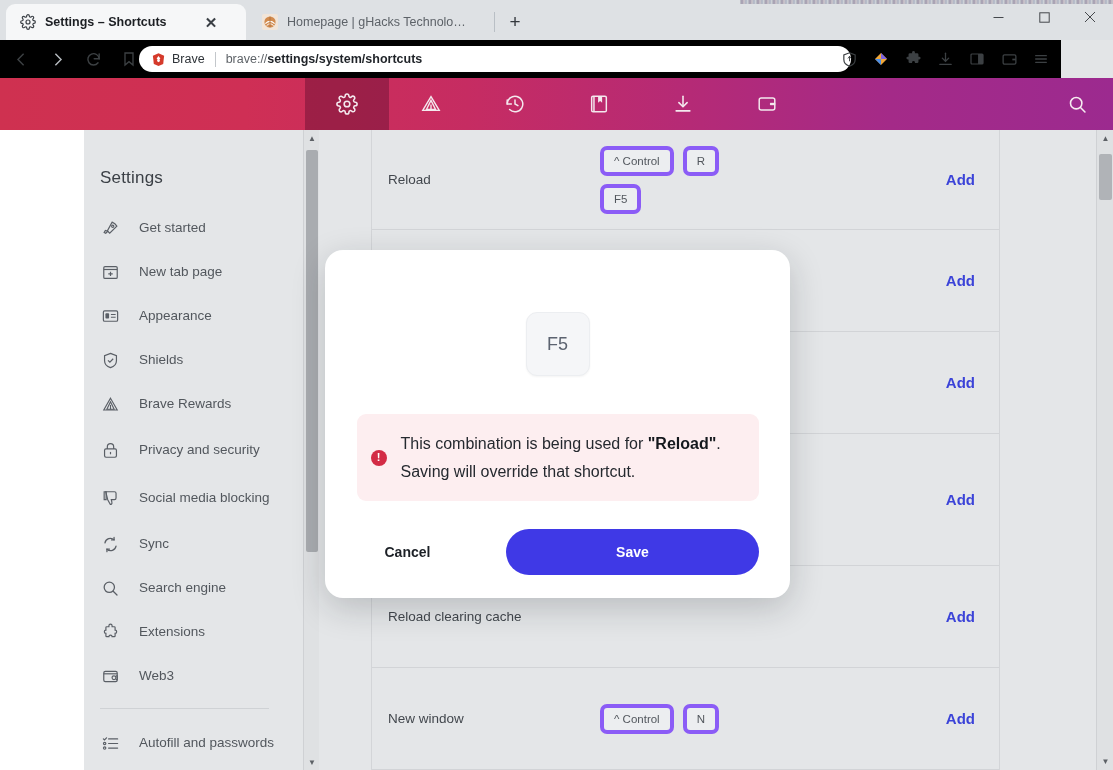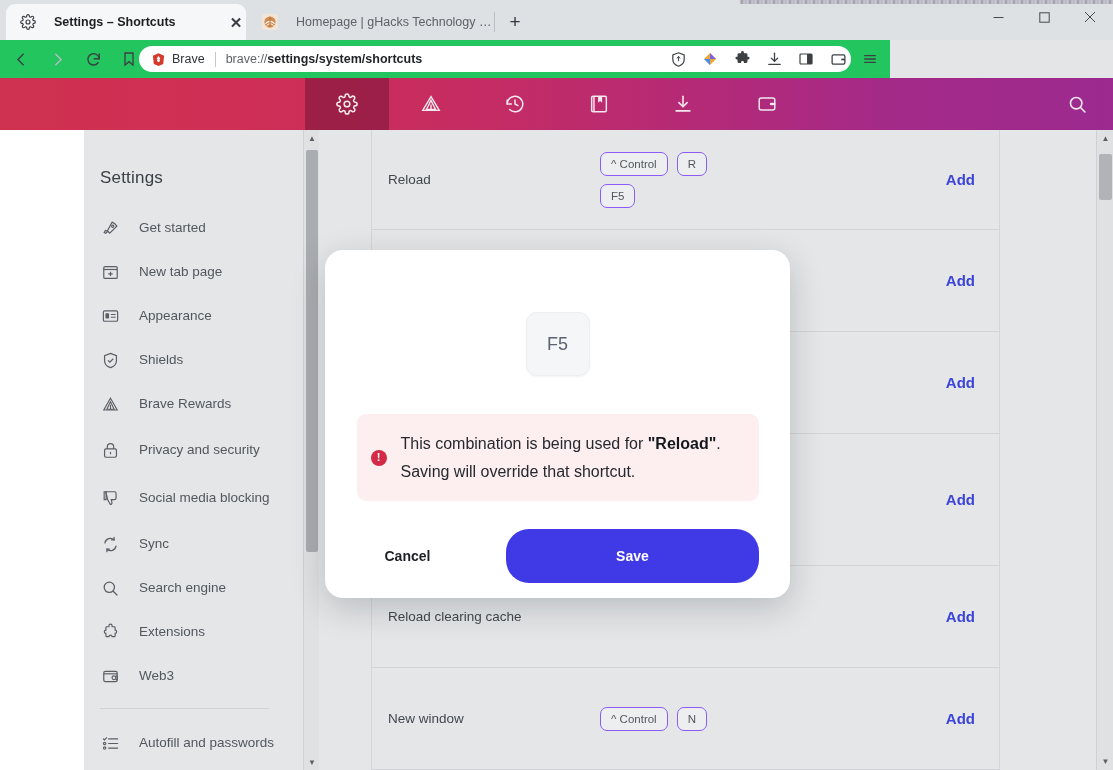--- a/index.html
+++ b/index.html
@@ -21,22 +21,22 @@
   }
 
   
   .tabstrip {
     position: absolute; top: 0; left: 0;
     width: 1113px; height: 40px;
     background: #dee1e4;
   }
   .tab {
     position: absolute; top: 4px; height: 36px;
-    display: flex; align-items: center; gap: 18px;
-    padding: 0 0 0 14px;
+    display: flex; align-items: center; gap: 9px;
+    padding: 0 25px 0 14px;
     border-radius: 9px 9px 0 0;
     font-size: 12.5px;
   }
   .tab.active {
     left: 6px; width: 240px;
     background: #f6f7f8;
     color: #1c1f23; font-weight: bold;
   }
   .tab.inactive {
     left: 248px; width: 248px;
@@ -71,22 +71,22 @@
   }
   .wc {
     width: 46px; height: 34px;
     display: flex; align-items: center; justify-content: center;
     color: #45484c;
   }
 
   
   .navbar {
     position: absolute; top: 40px; left: 0;
-    width: 890px; height: 38px;
-    background: #22c55e;
+    width: 1061px; height: 38px;
+    background: #000000;
     display: flex; align-items: center;
   }
   .navbtn {
     width: 30px; height: 30px; margin-left: 6px;
     display: flex; align-items: center; justify-content: center;
     color: #3c4043;
   }
   .navbtn.disabled { color: #b7bcc1; }
 
   .omnibox {
@@ -218,21 +218,21 @@
     font-size: 13.5px; color: #42474d;
   }
   .srow-keys {
     flex: 1 1 auto;
     display: flex; flex-direction: column; gap: 8px;
     align-items: flex-start;
   }
   .keyline { display: flex; gap: 9px; align-items: center; }
   .keycap {
     background: #eceef0;
-    border: 1px solid #8b5cf6;
+    border: 4px solid #8b5cf6;
     border-radius: 7px;
     padding: 5px 10px;
     font-size: 11.5px; color: #52575d;
     white-space: nowrap;
   }
   .srow-add {
     flex: 0 0 auto; margin-left: auto;
     color: #3b43d8; font-size: 15px; font-weight: bold;
   }
 
@@ -302,21 +302,21 @@
     display: flex; align-items: center; gap: 14px;
   }
   .btn-cancel {
     flex: 0 0 auto; padding: 12px 28px;
     background: transparent; border: none;
     color: #1c2026; font-size: 14px; font-weight: bold;
     font-family: "Liberation Sans", sans-serif;
   }
   .btn-save {
     flex: 1 1 auto; margin-left: 34px;
-    height: 54px; border: none; border-radius: 23px;
+    height: 46px; border: none; border-radius: 23px;
     background: #3f39e6; color: #ffffff;
     font-size: 14px; font-weight: bold;
     font-family: "Liberation Sans", sans-serif;
   }
 
   
   svg { display: block; }
 </style>
 </head>
 <body>

